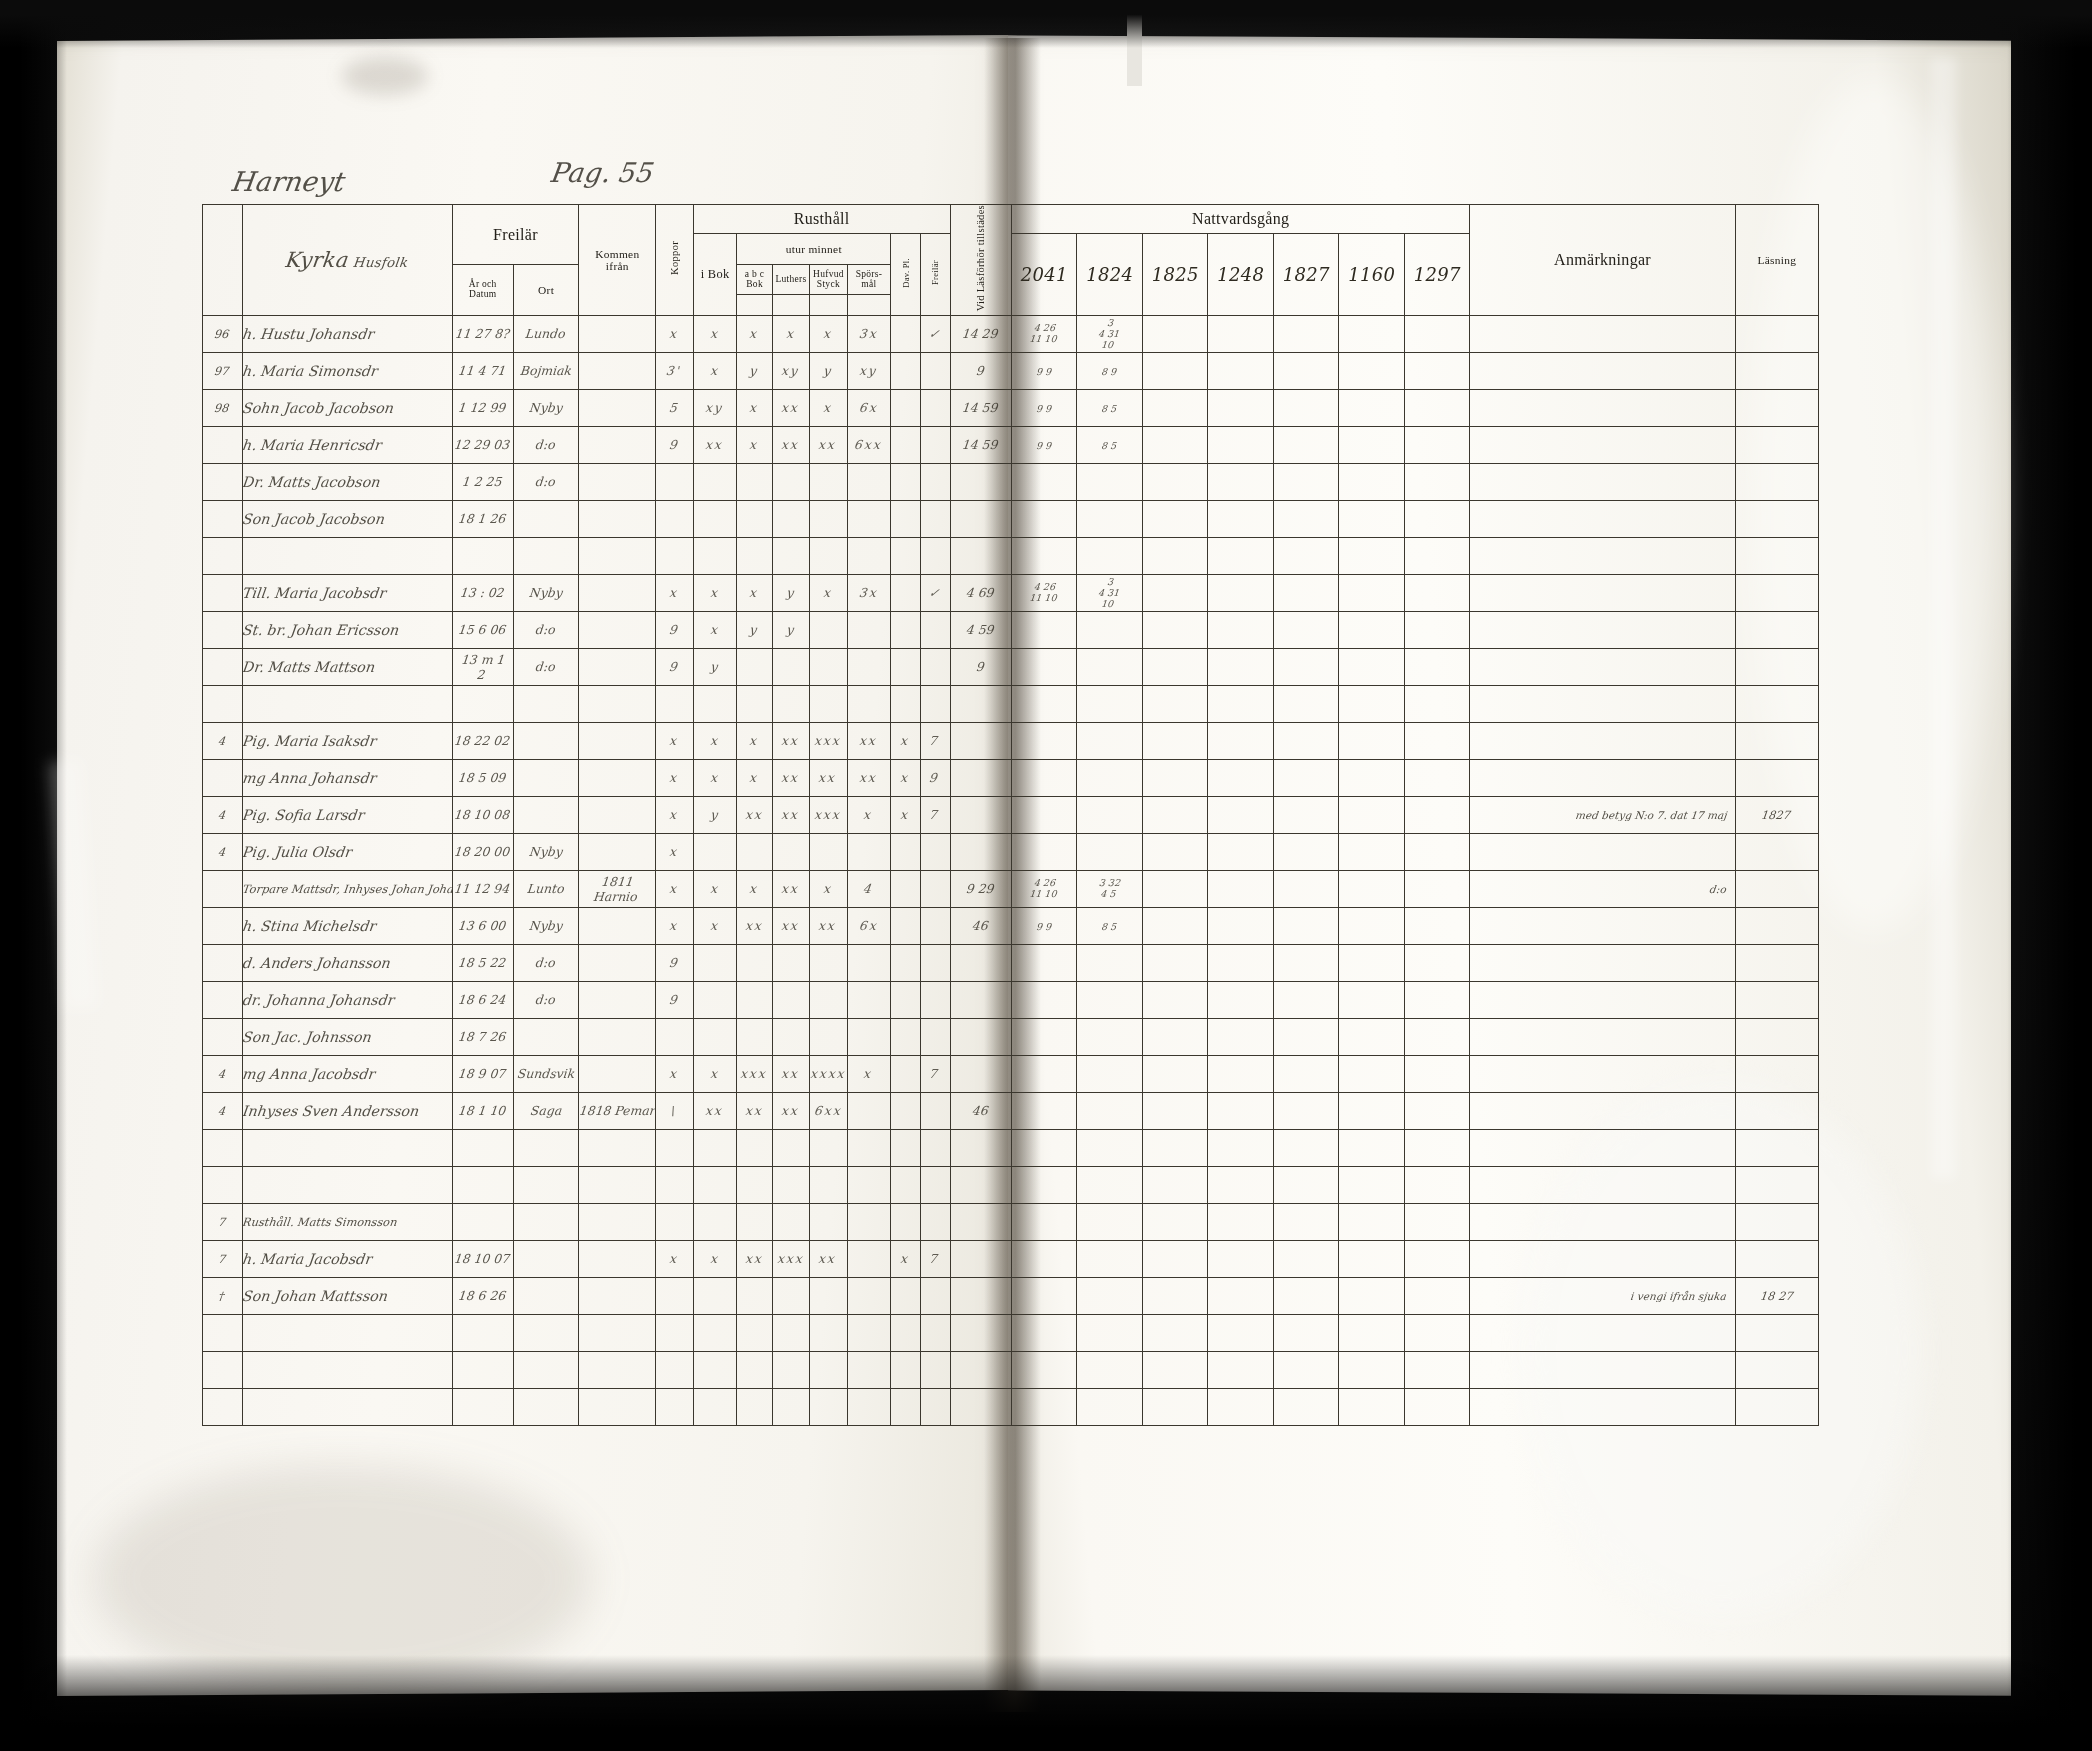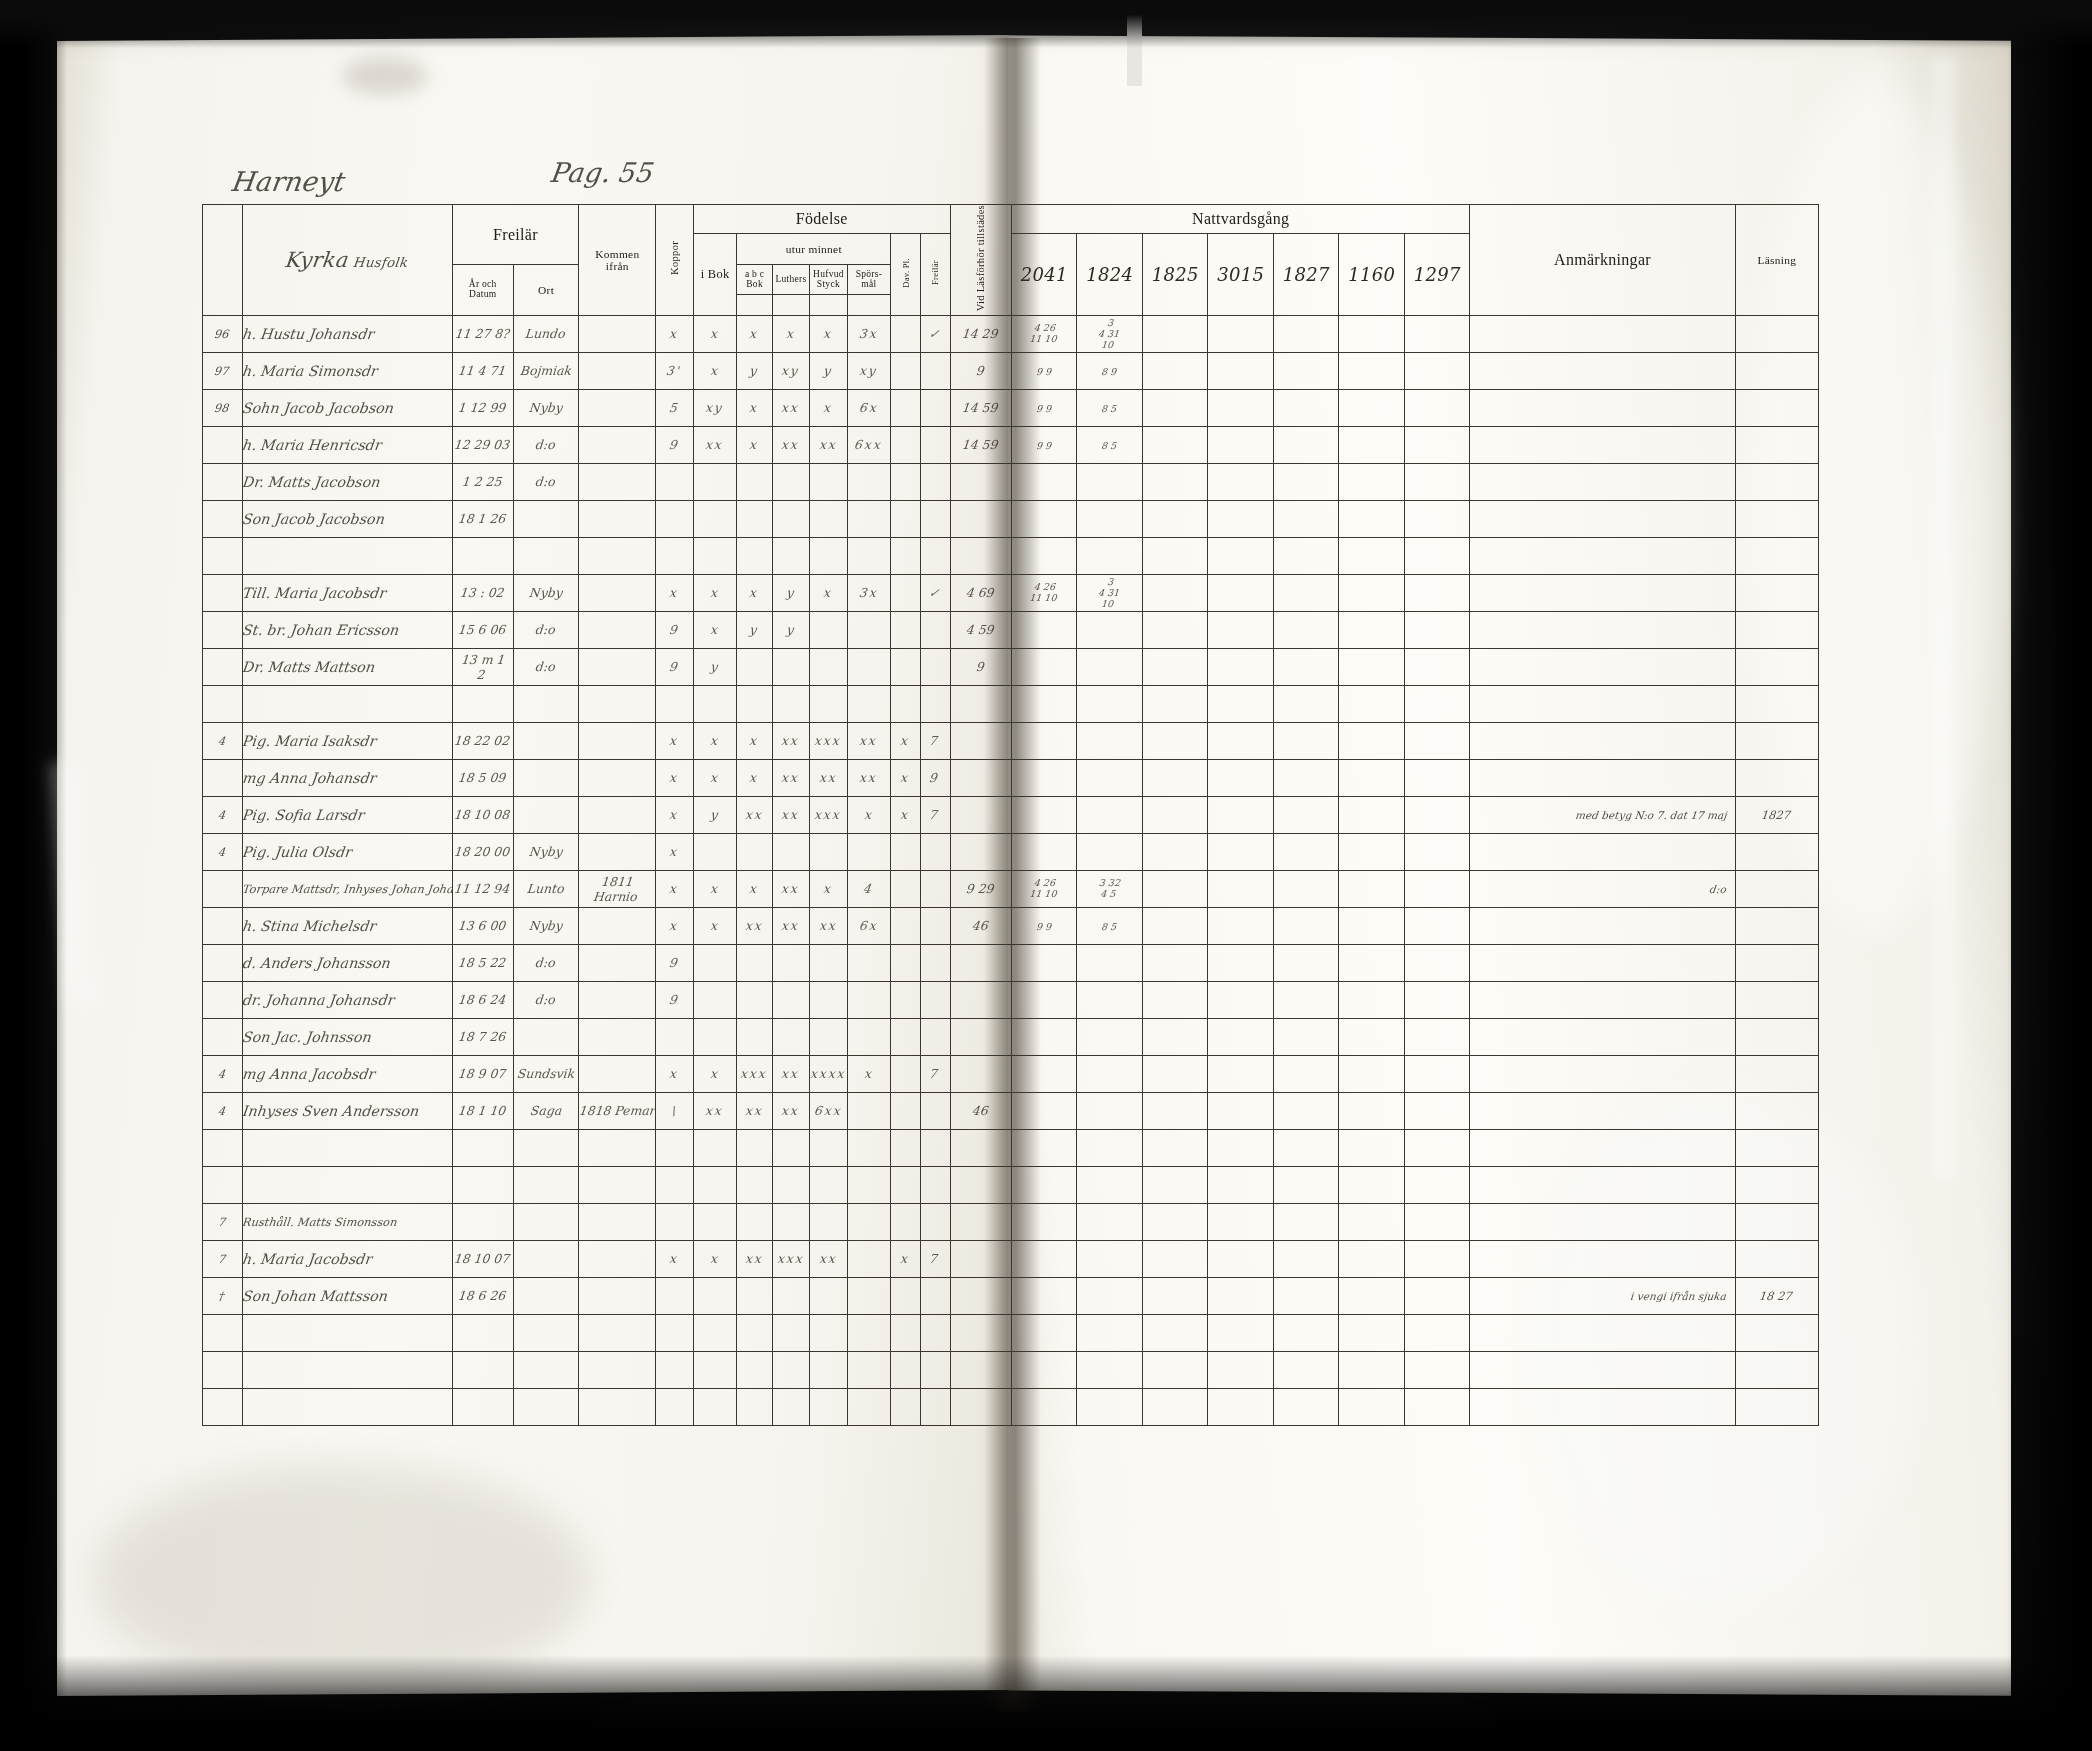--- a/index.html
+++ b/index.html
@@ -107,35 +107,35 @@
     <thead>
       <tr style="height:28.5px">
         <th class="hdr" rowspan="4"></th>
         <th class="hdr" rowspan="4">
           <div class="hw" style="font-size:21px">Kyrka</div>
           <div class="hw s" style="font-size:13.3px;margin-top:5.7px">Husfolk</div>
         </th>
         <th class="hdr" colspan="2" rowspan="2">Freilär</th>
         <th class="hdr sm" rowspan="4">Kommen<br>ifrån</th>
         <th class="hdr" rowspan="4"><span class="vert">Koppor</span></th>
-        <th class="hdr" colspan="7">Födelse</th>
+        <th class="hdr" colspan="7">Rusthåll</th>
         <th class="hdr" rowspan="4"><span class="vert">Vid Läsförhör tillstädes</span></th>
         <th class="hdr" colspan="7">Nattvardsgång</th>
         <th class="hdr" rowspan="4">Anmärkningar</th>
         <th class="hdr sm" rowspan="4">Läsning</th>
       </tr>
       <tr style="height:23px">
         <th class="hdr" rowspan="3" style="font-size:12.4px">i Bok</th>
         <th class="hdr sm" colspan="4">utur minnet</th>
         <th class="hdr" rowspan="3"><span class="vert" style="font-size:8.6px">Dav. Pl.</span></th>
         <th class="hdr" rowspan="3"><span class="vert" style="font-size:8.6px">Freilär</span></th>
         <th class="hdr" rowspan="3"><span class="num" style="font-size:18px;opacity:1;transform:none">2041</span></th>
         <th class="hdr" rowspan="3"><span class="num" style="font-size:18px;opacity:1;transform:none">1824</span></th>
         <th class="hdr" rowspan="3"><span class="num" style="font-size:18px;opacity:1;transform:none">1825</span></th>
-        <th class="hdr" rowspan="3"><span class="num" style="font-size:18px;opacity:1;transform:none">3015</span></th>
+        <th class="hdr" rowspan="3"><span class="num" style="font-size:18px;opacity:1;transform:none">1248</span></th>
         <th class="hdr" rowspan="3"><span class="num" style="font-size:18px;opacity:1;transform:none">1827</span></th>
         <th class="hdr" rowspan="3"><span class="num" style="font-size:18px;opacity:1;transform:none">1160</span></th>
         <th class="hdr" rowspan="3"><span class="num" style="font-size:18px;opacity:1;transform:none">1297</span></th>
       </tr>
       <tr style="height:21px">
         <th class="hdr xs" rowspan="2">År och<br>Datum</th>
         <th class="hdr sm" rowspan="2">Ort</th>
         <th class="hdr xs">a b c<br>Bok</th>
         <th class="hdr xs">Luthers</th>
         <th class="hdr xs">Hufvud<br>Styck</th>

